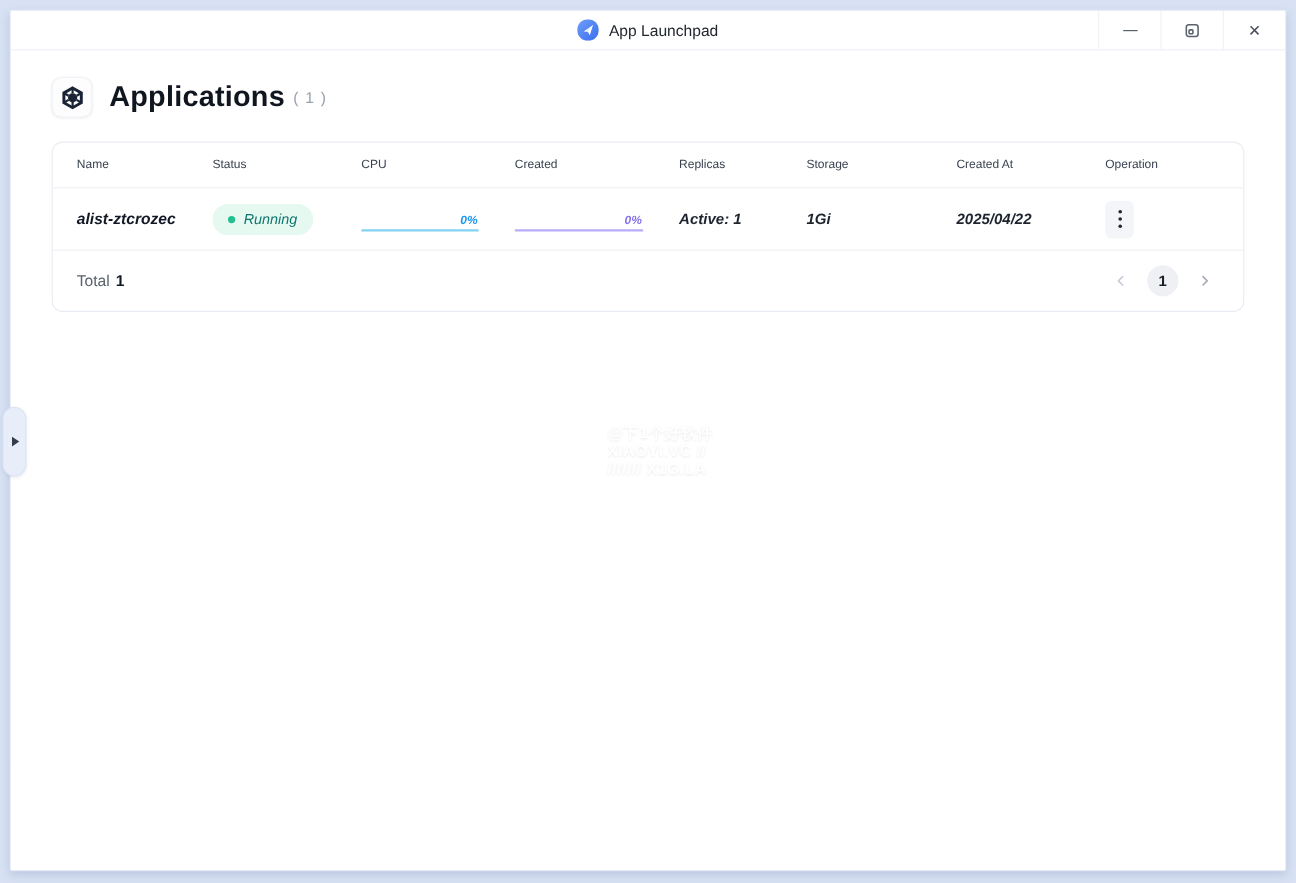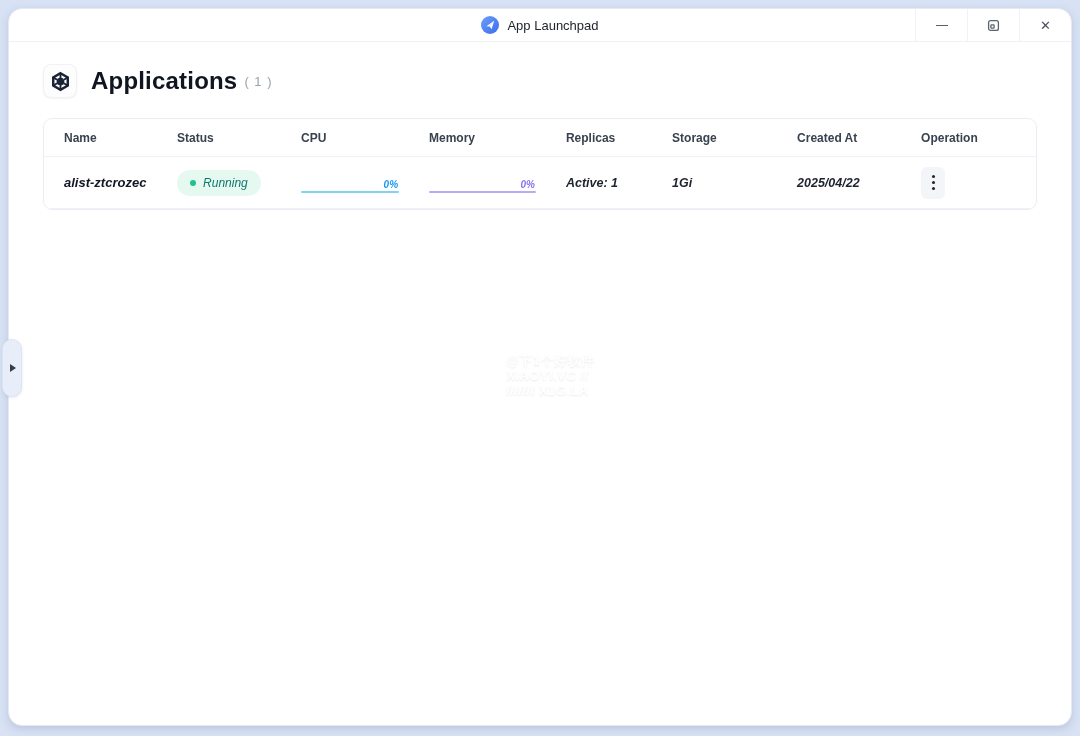--- a/index.html
+++ b/index.html
@@ -6,21 +6,21 @@
   html,body { width:1080px; height:736px; }
   body {
     font-family:"Liberation Sans", sans-serif;
     background:#d8e2f4;
     position:relative;
     overflow:hidden;
   }
   
   .window {
     position:absolute; left:8px; top:8px; width:1064px; height:718px;
-    background:#ffffff; border-radius:14px;
+    background:#ffffff; border-radius:2px;
     border:1px solid #e4e9f4;
     box-shadow:0 3px 8px rgba(110,130,170,.28);
     overflow:hidden;
   }
   
   .titlebar {
     position:relative; height:33px; width:100%;
     border-bottom:1px solid #edf0f5;
     display:flex; align-items:center;
   }
@@ -64,21 +64,21 @@
     display:flex; align-items:center; box-shadow:0 1px 2px rgba(0,0,0,.2);
   }
   
   .table-card {
     margin:4px 34px 0 34px;
     border:1px solid #e9edf3; border-radius:9px;
     background:#fff; overflow:hidden;
   }
   .t-grid { display:grid; grid-template-columns:11.4% 12.5% 12.9% 13.8% 10.7% 12.6% 12.5% 13.6%; }
   .t-head { height:38px; border-bottom:1px solid #eef1f5; align-items:center; }
-  .t-head .t-cell { font-size:12px; font-weight:700; color:#39424f; }
+  .t-head .t-cell { font-size:10px; font-weight:400; color:#39424f; }
   .t-cell { padding-left:20px; display:flex; align-items:center; overflow:hidden; white-space:nowrap; }
   .t-row { height:52px; border-bottom:1px solid #eef1f5; align-items:center;font-style:italic; }
   .cell-name { font-size:13px; font-weight:700; color:#121826; }
   .status-badge {
     display:inline-flex; align-items:center; gap:7px;
     background:#e6f9f1; border-radius:999px; padding:6px 13px;
   }
   .status-dot { width:6px; height:6px; border-radius:50%; background:#22c08c; }
   .status-text { font-size:12px; font-weight:500; color:#0f766e; }
   .mini-chart { position:relative; width:100%; max-width:117px; height:26px; margin-right:10px; }
@@ -191,21 +191,21 @@
     <span class="page-count">( 1 )</span>
     <div class="header-spacer"></div>
   </div>
 
   <div class="table-card">
 
     <div class="t-grid t-head">
       <div class="t-cell">Name</div>
       <div class="t-cell">Status</div>
       <div class="t-cell">CPU</div>
-      <div class="t-cell">Memory</div>
+      <div class="t-cell">Created</div>
       <div class="t-cell">Replicas</div>
       <div class="t-cell">Storage</div>
       <div class="t-cell">Created At</div>
       <div class="t-cell">Operation</div>
     </div>
 
     <div class="t-grid t-row">
       <div class="t-cell cell-name">alist-ztcrozec</div>
       <div class="t-cell">
         <span class="status-badge">
@@ -230,20 +230,38 @@
       <div class="t-cell cell-value">2025/04/22</div>
       <div class="t-cell">
         <button class="op-btn">
           <span class="op-dot"></span>
           <span class="op-dot"></span>
           <span class="op-dot"></span>
         </button>
       </div>
     </div>
 
+    <div class="t-footer">
+      <div>
+        <span class="total-label">Total</span><span class="total-value">1</span>
+      </div>
+      <div class="pagination">
+        <button class="page-chevron">
+          <svg width="12" height="12" viewBox="0 0 12 12">
+            <path d="M7.5 2.5 L4 6 L7.5 9.5" stroke="#c7cdd8" stroke-width="1.4" fill="none" stroke-linecap="round" stroke-linejoin="round"></path>
+          </svg>
+        </button>
+        <button class="page-num">1</button>
+        <button class="page-chevron">
+          <svg width="12" height="12" viewBox="0 0 12 12">
+            <path d="M4.5 2.5 L8 6 L4.5 9.5" stroke="#a7aeba" stroke-width="1.4" fill="none" stroke-linecap="round" stroke-linejoin="round"></path>
+          </svg>
+        </button>
+      </div>
+    </div>
 
   </div>
 
   <div class="watermark">
     <div>@下1个好软件</div>
     <div>XIAOYI.VC //</div>
     <div>/////// X1G.LA</div>
   </div>
 
 </div>

